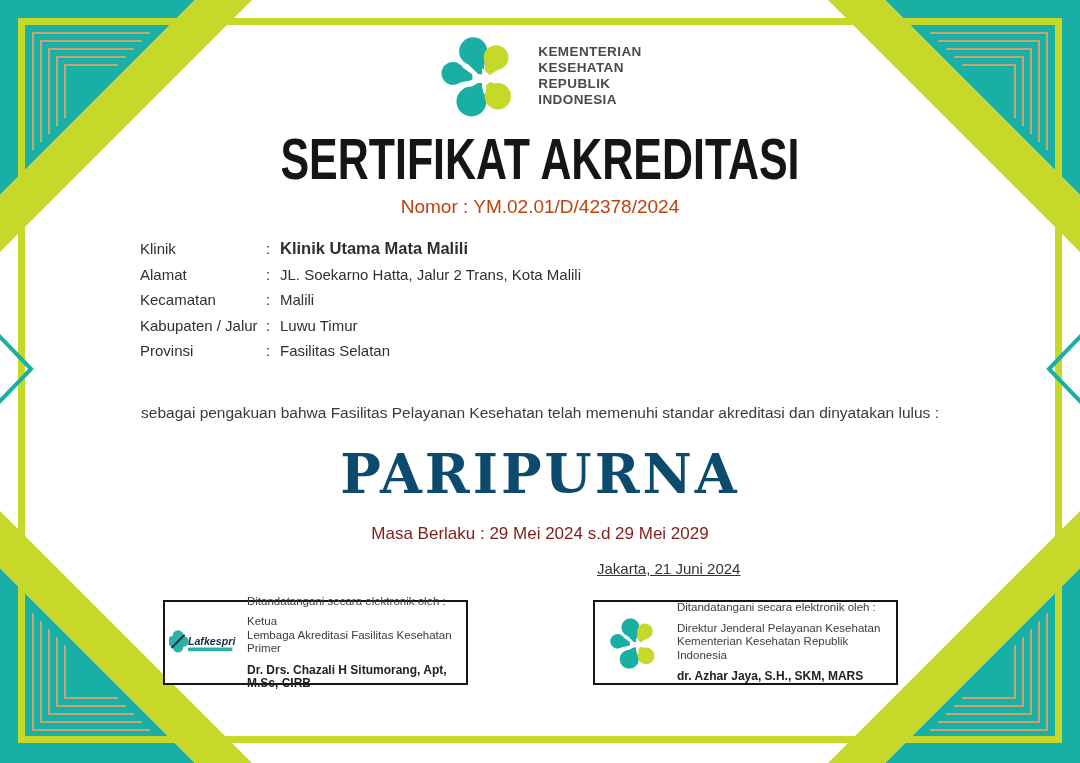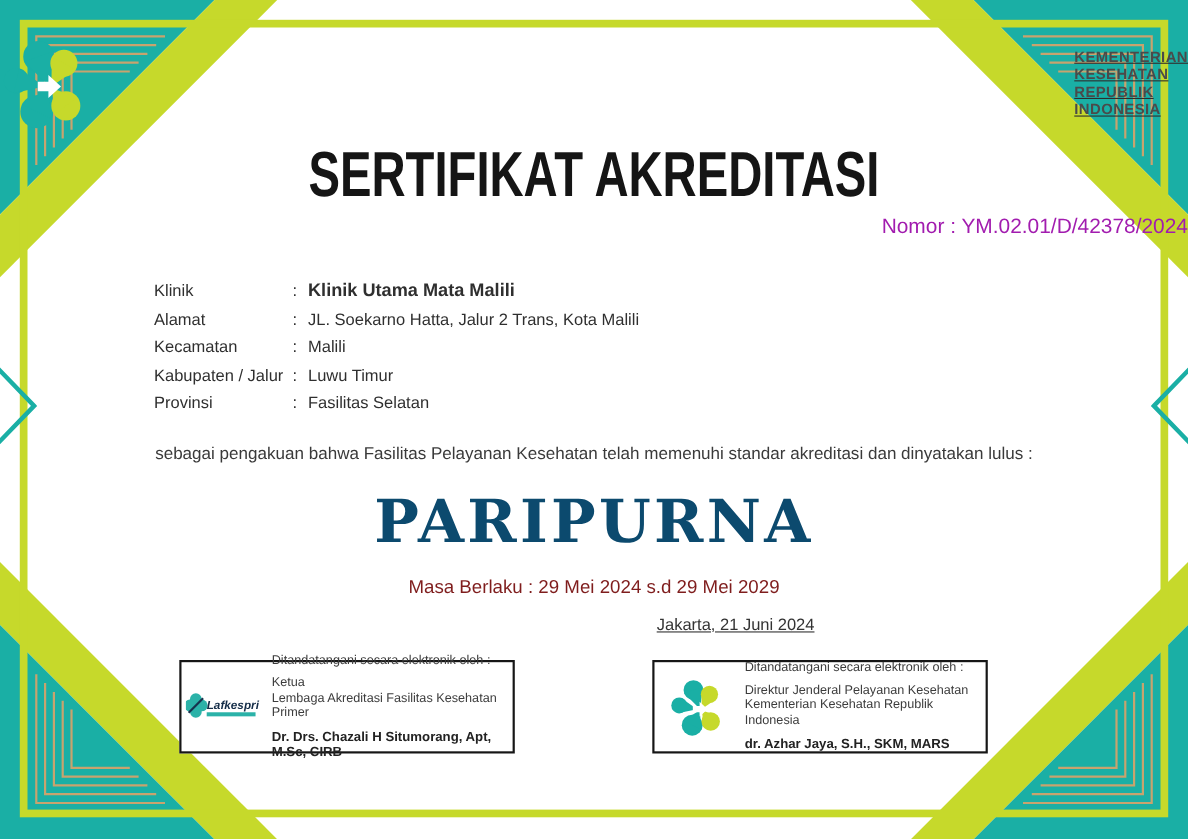--- a/index.html
+++ b/index.html
@@ -4,31 +4,31 @@
 <style>
   html,body{margin:0;padding:0;background:#ffffff;}
   .page{
     position:relative;width:1080px;height:763px;background:#ffffff;
     font-family:"Liberation Sans",sans-serif;overflow:hidden;color:#2e2e2e;
   }
   .border-deco{position:absolute;inset:0;z-index:0;}
   .content{position:absolute;inset:0;z-index:1;}
 
   .header{position:absolute;top:32px;left:0;width:100%;
-    display:flex;justify-content:space-between;align-items:center;gap:12px;text-decoration:underline;}
+    display:flex;justify-content:center;align-items:center;gap:12px;}
   .ministry-name{font-size:13.5px;font-weight:bold;color:#4a4a4a;
     line-height:16px;letter-spacing:.4px;}
 
   .title{position:absolute;top:129px;width:100%;text-align:center;
     font-size:58px;font-weight:bold;color:#151515;line-height:1.05;
     transform:scaleX(.74);transform-origin:50% 50%;white-space:nowrap;}
-  .nomor{position:absolute;top:196px;width:100%;text-align:right;
-    font-size:19px;color:#a21caf;}
-
-  .details{position:absolute;top:252px;left:140px;font-size:15px;color:#2f2f2f;}
+  .nomor{position:absolute;top:196px;width:100%;text-align:center;
+    font-size:19px;color:#c2410c;}
+
+  .details{position:absolute;top:236px;left:140px;font-size:15px;color:#2f2f2f;}
   .details .row{display:flex;line-height:25.5px;}
   .details .lbl{width:126px;}
   .details .col{width:14px;}
   .details .val{}
   .details .row.first .val{font-weight:bold;font-size:16.5px;}
 
   .statement{position:absolute;top:404px;width:100%;text-align:center;
     font-size:15.5px;color:#3a3a3a;}
 
   .award{position:absolute;top:445px;width:100%;text-align:center;

